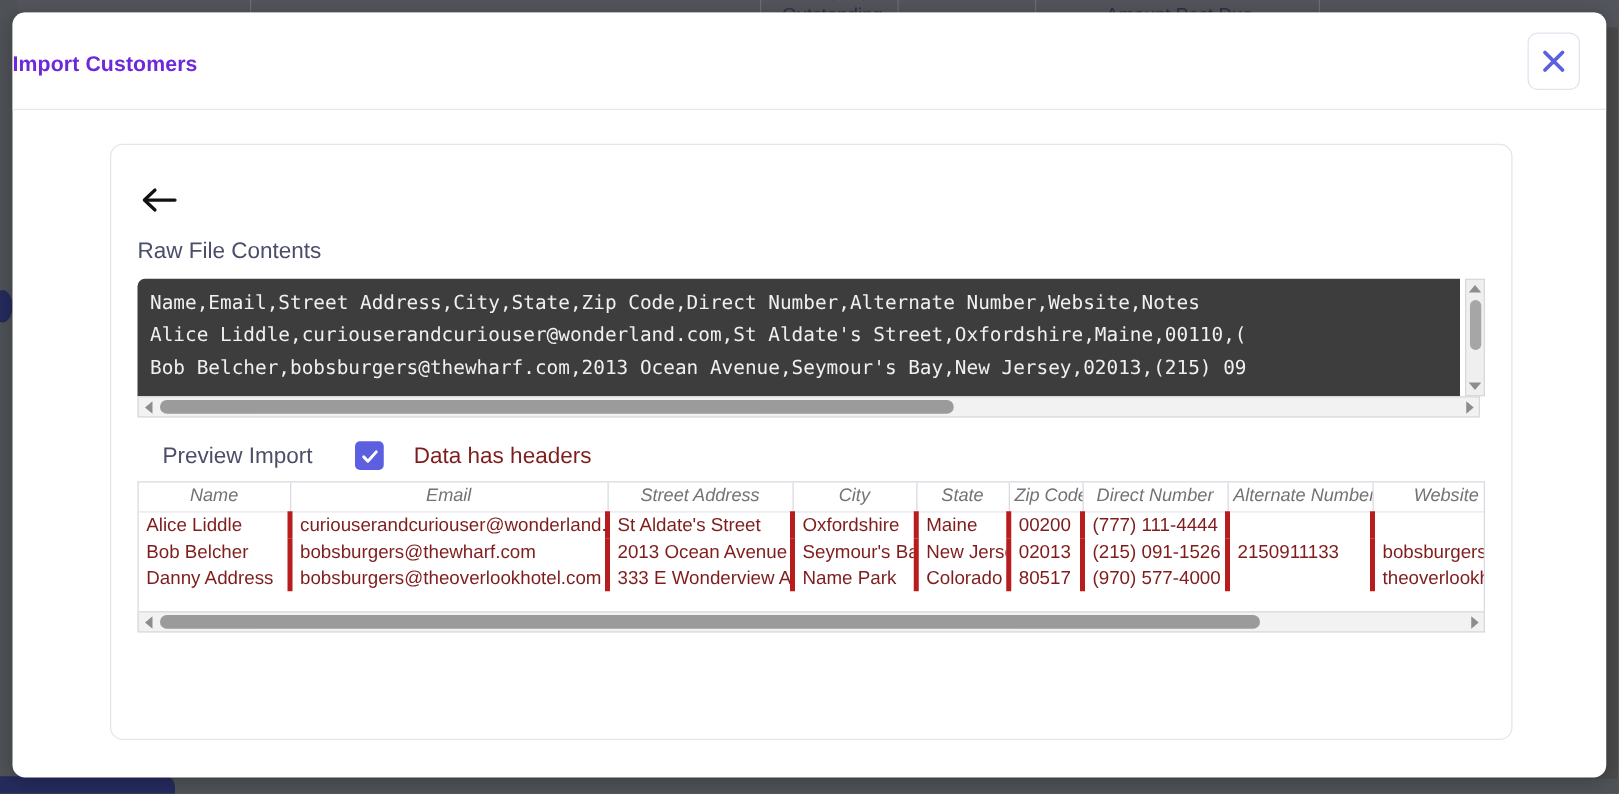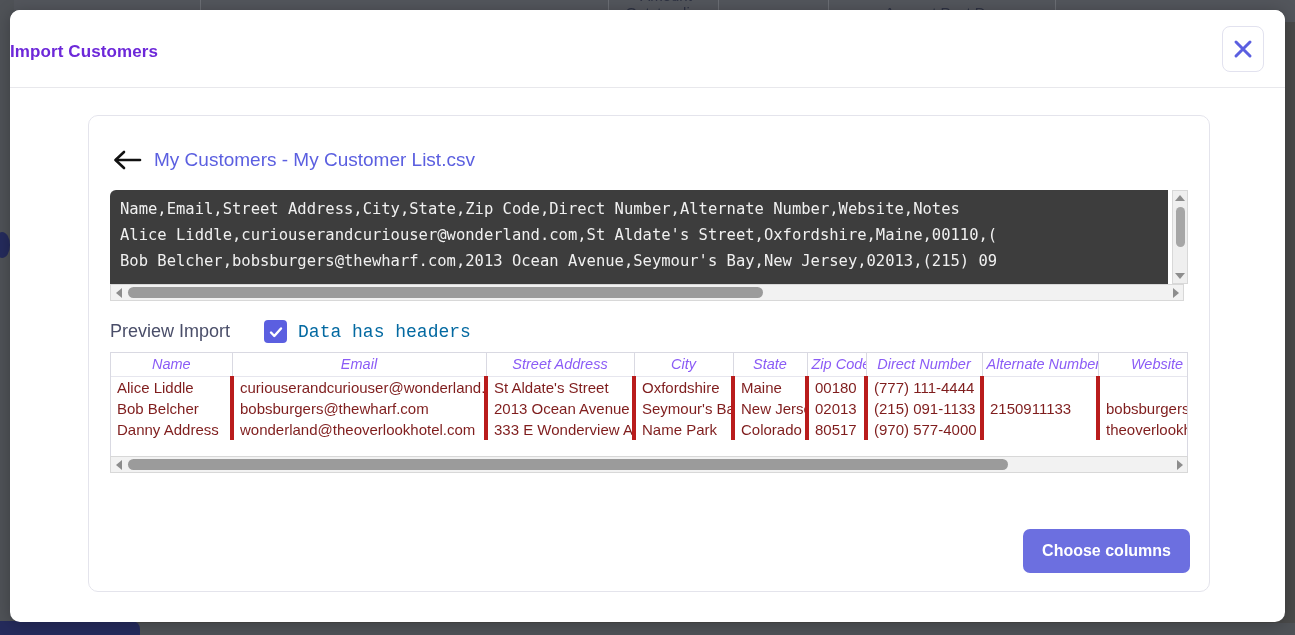--- a/index.html
+++ b/index.html
@@ -161,31 +161,31 @@
   .tri-right{ width:0;height:0;border-top:5px solid transparent;border-bottom:5px solid transparent;border-left:6px solid #8d8d8d; }
   #raw-hthumb { height:11px; background:#9b9b9b; border-radius:6px; width:635px; margin-left:2px; }
   #raw-htrack-rest { flex:1; }
 
   
   #preview-row {
     display:flex; align-items:center;
     margin-top:18px;
     padding-left:21px;
   }
-  #preview-label { font-size:18px; color:#4a4e69; }
+  #preview-label { font-size:18px; color:#4a4e69;margin-left:20px; }
   #headers-checkbox {
     width:23px; height:23px;
     background:#5b5fe0;
     border-radius:4px;
     margin-left:34px;
     display:flex; align-items:center; justify-content:center;
     cursor:pointer;
     flex:0 0 auto;
   }
-  #headers-label { margin-left:11px; font-size:18px; color:#0369a1;font-family:Liberation Mono, monospace; }
+  #headers-label { margin-left:24px; font-size:18px; color:#7f1d1d; }
 
   
   #table-wrap {
     position:relative;
     margin:9px 21px 0 21px;
     width:1078px;
   }
   #table-clip {
     width:1078px; height:104px;
     border:1px solid #d9d9e2;
@@ -195,21 +195,21 @@
   }
   table#preview-table {
     border-collapse:collapse;
     table-layout:fixed;
     width:1105px;
   }
   #preview-table th {
     font-weight:normal;
     font-style:italic;
     font-size:14.5px;
-    color:#8b5cf6;
+    color:#737373;
     text-align:center;
     padding:3px 4px 4px 4px;
     border-right:1px solid #d9d9e2;
     border-bottom:1px solid #e6e6ee;
     white-space:nowrap;
     overflow:hidden;
   }
   #preview-table td {
     font-size:15px;
     color:#7f1d1d;
@@ -272,23 +272,23 @@
 
   <div id="inner-card">
 
     <div id="card-topbar">
       <div id="back-arrow">
         <svg width="30" height="22" viewBox="0 0 30 22">
           <path d="M28 11 H4" stroke="#111" stroke-width="2.6" stroke-linecap="round"></path>
           <path d="M12 3 L3.5 11 L12 19" stroke="#111" stroke-width="2.6" fill="none" stroke-linecap="round" stroke-linejoin="round"></path>
         </svg>
       </div>
-      <div id="file-breadcrumb">My Customers - My Customer List.csv</div>
     </div>
 
+    <div id="raw-label" class="section-label">Raw File Contents</div>
 
     <div id="raw-wrap">
       <div id="raw-box">
         <pre>Name,Email,Street Address,City,State,Zip Code,Direct Number,Alternate Number,Website,Notes
 Alice Liddle,curiouserandcuriouser@wonderland.com,St Aldate's Street,Oxfordshire,Maine,00110,(
 Bob Belcher,bobsburgers@thewharf.com,2013 Ocean Avenue,Seymour's Bay,New Jersey,02013,(215) 09</pre>
       </div>
       <div id="raw-vscroll">
         <div class="vs-arrow">
             <div class="tri-up"></div>
@@ -347,39 +347,39 @@
                 <th>Website</th>
               </tr>
             </thead>
           <tbody>
               <tr>
                 <td>Alice Liddle</td>
                 <td>curiouserandcuriouser@wonderland.com</td>
                 <td>St Aldate's Street</td>
                 <td>Oxfordshire</td>
                 <td>Maine</td>
-                <td>00180</td>
+                <td>00200</td>
                 <td>(777) 111-4444</td>
                 <td></td>
                 <td></td>
               </tr>
               <tr>
                 <td>Bob Belcher</td>
                 <td>bobsburgers@thewharf.com</td>
                 <td>2013 Ocean Avenue</td>
                 <td>Seymour's Bay</td>
                 <td>New Jersey</td>
                 <td>02013</td>
-                <td>(215) 091-1133</td>
+                <td>(215) 091-1526</td>
                 <td>2150911133</td>
                 <td>bobsburgers.c</td>
               </tr>
               <tr>
                 <td>Danny Address</td>
-                <td>wonderland@theoverlookhotel.com</td>
+                <td>bobsburgers@theoverlookhotel.com</td>
                 <td>333 E Wonderview Ave</td>
                 <td>Name Park</td>
                 <td>Colorado</td>
                 <td>80517</td>
                 <td>(970) 577-4000</td>
                 <td></td>
                 <td>theoverlookho</td>
               </tr>
             </tbody>
         </table>
@@ -389,15 +389,14 @@
             <div class="tri-left"></div>
           </div>
         <div id="table-hthumb"></div>
         <div style="flex:1"></div>
         <div class="hs-arrow">
             <div class="tri-right"></div>
           </div>
       </div>
     </div>
 
-    <button id="choose-columns">Choose columns</button>
   </div>
 </div>
 
 </body></html>

